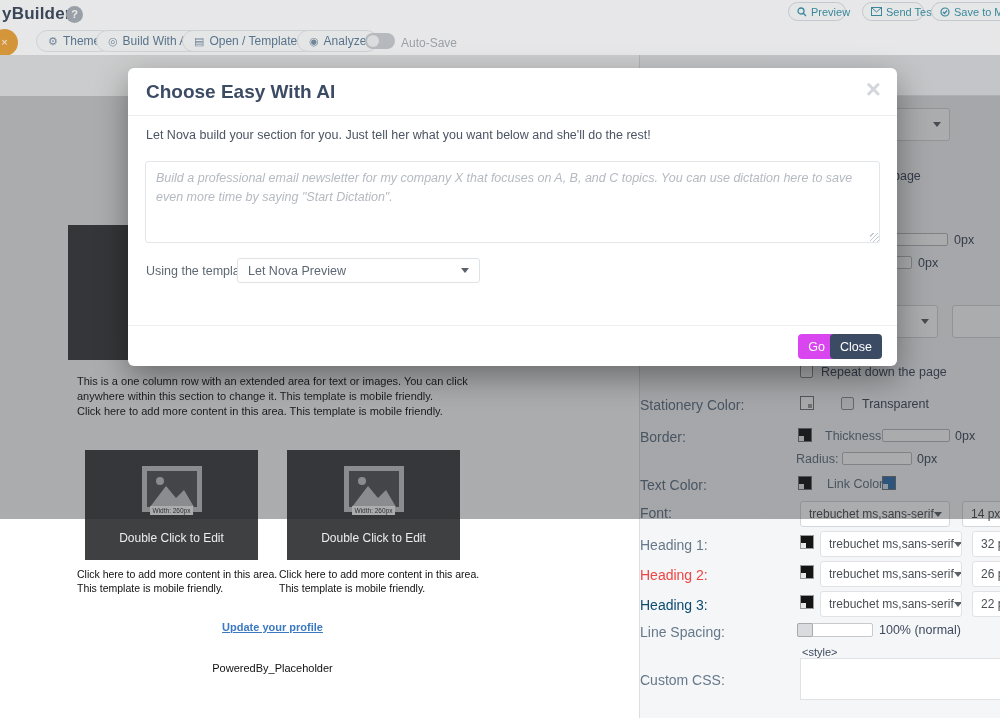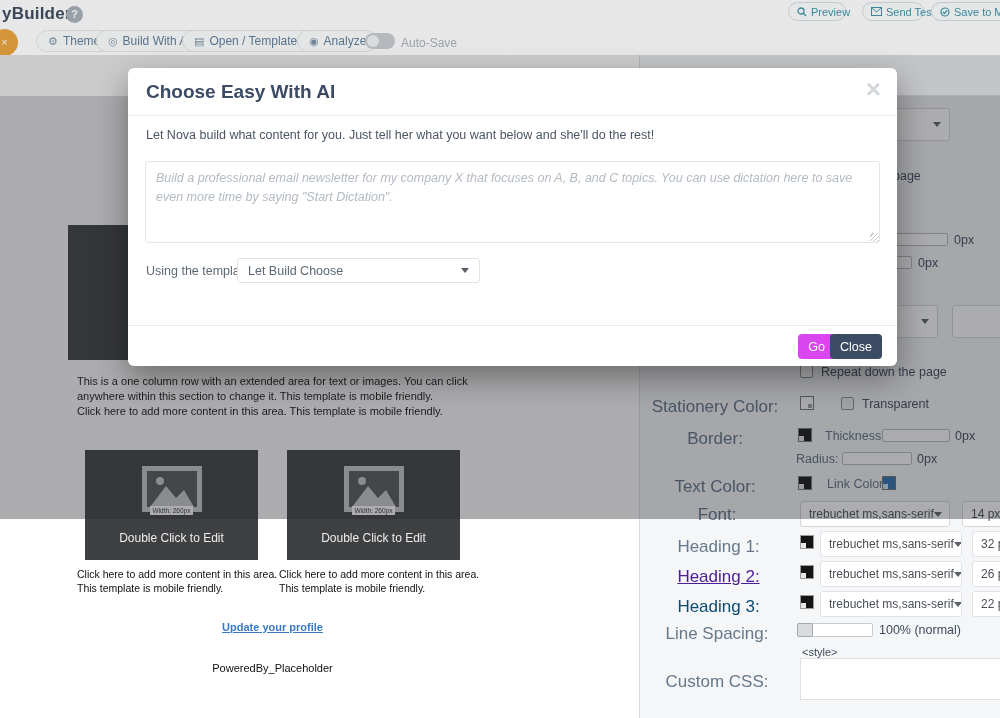--- a/index.html
+++ b/index.html
@@ -35,21 +35,21 @@
   .tile{position:absolute;top:450px;width:173px;height:110px;background:#3f4042;}
   .tile-icon{position:absolute;left:50%;top:16px;transform:translateX(-50%);}
   .wlabel{position:absolute;left:50%;top:56px;transform:translateX(-50%);background:#fff;color:#333;
           font-size:6.5px;line-height:9px;padding:0 3px;white-space:nowrap;}
   .tile-edit{position:absolute;left:0;right:0;top:81px;text-align:center;color:#ededee;font-size:12px;}
   .cap{position:absolute;top:568px;width:202px;font-size:10.5px;line-height:13.5px;color:#101010;}
   .clink{position:absolute;left:60px;width:425px;text-align:center;font-size:11px;color:#101010;}
   .clink a{color:#3a79c2;text-decoration:underline;}
   
   .sbar{position:absolute;left:640px;top:55px;width:360px;height:663px;background:#f5f6f8;}
-  .sb-label{position:absolute;font-size:17px;color:#5f7184;text-align:center;white-space:nowrap;}
+  .sb-label{position:absolute;font-size:14px;color:#5f7184;text-align:left;white-space:nowrap;}
   .sb-text{position:absolute;font-size:12.5px;color:#3f4b5e;white-space:nowrap;}
   .ddbox{position:absolute;background:#fff;border:1px solid #d4d7da;border-radius:3px;box-sizing:border-box;
          font-size:12px;color:#4a4f55;display:flex;align-items:center;padding:0 8px;overflow:hidden;white-space:nowrap;}
   .caret{width:0;height:0;border-left:4px solid transparent;border-right:4px solid transparent;
          border-top:5px solid #5a6168;margin-left:auto;flex:0 0 auto;}
   .track{position:absolute;height:13px;background:#fdfdfd;border:1px solid #b7babd;border-radius:2px;box-sizing:border-box;}
   .swatch{position:absolute;width:14px;height:14px;box-sizing:border-box;border:1px solid #70757a;}
   .swatch.black{background:#141414;}
   .swatch.black:after{content:"";position:absolute;left:0;bottom:0;width:5px;height:5px;background:#e8e8e8;}
   .swatch.white{background:#fbfbfb;}
@@ -240,21 +240,21 @@
   <div class="sb-label" style="left:640px;top:537px;width:157px;color:#66788a;">Heading 1:</div>
   <div class="swatch black" style="left:800px;top:535px;border-color:#999;"></div>
   <div class="ddbox" style="left:820px;top:531px;width:142px;height:26px;border-color:#e0e2e6;">
     <span>trebuchet ms,sans-serif</span>
       <span class="caret"></span>
   </div>
   <div class="ddbox" style="left:972px;top:531px;width:56px;height:26px;border-color:#e0e2e6;">
     <span>32 px</span>
   </div>
 
-  <div class="sb-label" style="left:640px;top:567px;width:157px;color:#4c1d95;text-decoration:underline;">Heading 2:</div>
+  <div class="sb-label" style="left:640px;top:567px;width:157px;color:#ef4444;">Heading 2:</div>
   <div class="swatch black" style="left:800px;top:565px;border-color:#999;"></div>
   <div class="ddbox" style="left:820px;top:561px;width:142px;height:26px;border-color:#e0e2e6;">
     <span>trebuchet ms,sans-serif</span>
       <span class="caret"></span>
   </div>
   <div class="ddbox" style="left:972px;top:561px;width:56px;height:26px;border-color:#e0e2e6;">
     <span>26 px</span>
   </div>
 
   <div class="sb-label" style="left:640px;top:597px;width:157px;color:#0c4a6e;">Heading 3:</div>
@@ -275,26 +275,26 @@
   <div class="sb-text" style="left:802px;top:646px;font-size:11px;">&lt;style&gt;</div>
   <div class="sb-label" style="left:640px;top:672px;width:154px;color:#66788a;">Custom CSS:</div>
   <div class="cssbox" style="left:800px;top:658px;width:215px;height:42px;"></div>
 
   <div class="overlay"></div>
 
   <div class="modal">
     <div class="m-title">Choose Easy With AI</div>
     <div class="m-close">×</div>
     <div class="m-hline"></div>
-    <div class="m-intro">Let Nova build what content for you. Just tell her what you want below and she'll do the rest!</div>
+    <div class="m-intro">Let Nova build your section for you. Just tell her what you want below and she'll do the rest!</div>
     <textarea class="m-ta" placeholder="Build a professional email newsletter for my company X that focuses on A, B, and C topics. You can use dictation here to save even more time by saying &quot;Start Dictation&quot;." style=""></textarea>
     <span class="grip"></span>
     <div class="m-tpl-label">Using the template:</div>
     <div class="m-select">
-      <span>Let Build Choose</span>
+      <span>Let Nova Preview</span>
       <span class="caret"></span>
     </div>
     <div class="m-footer">
       <button class="btn btn-go">Go</button>
       <button class="btn btn-close">Close</button>
     </div>
   </div>
 
 </div>
 

